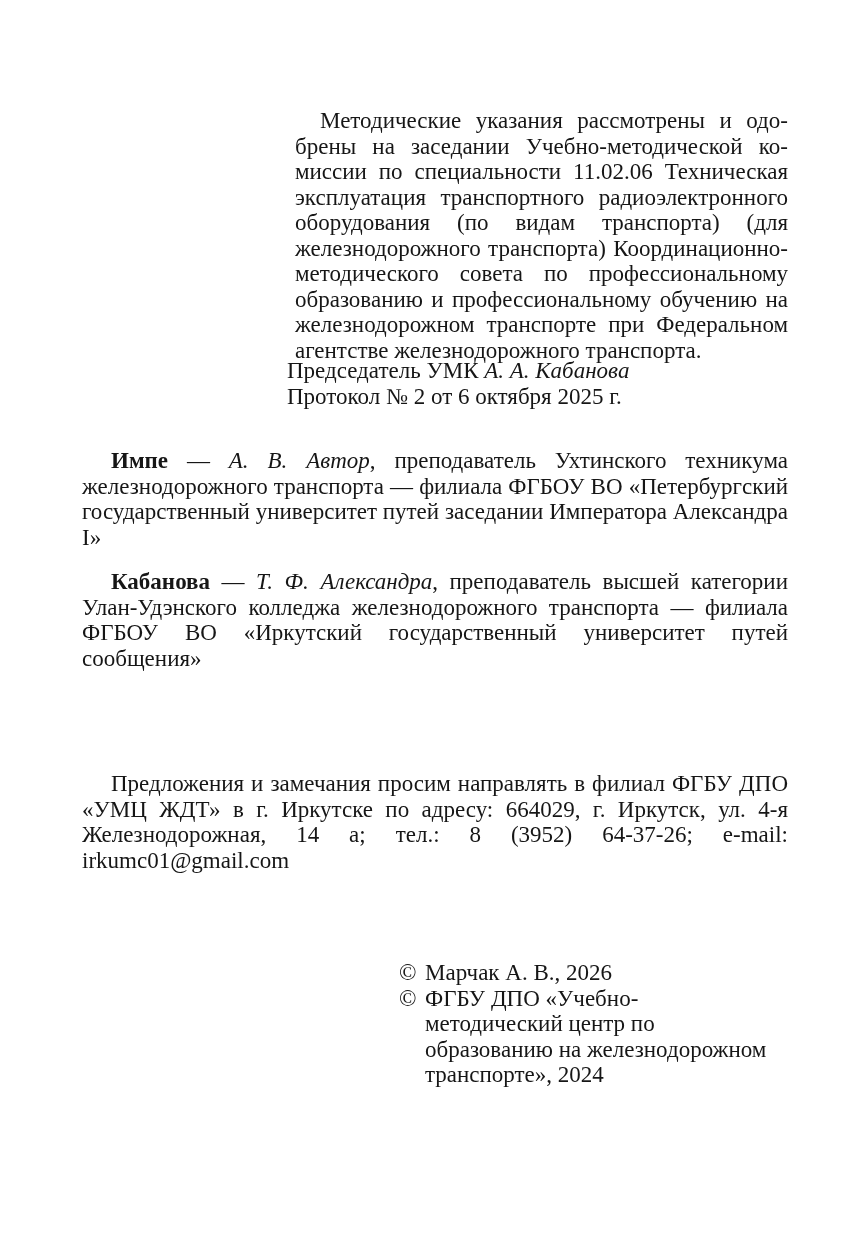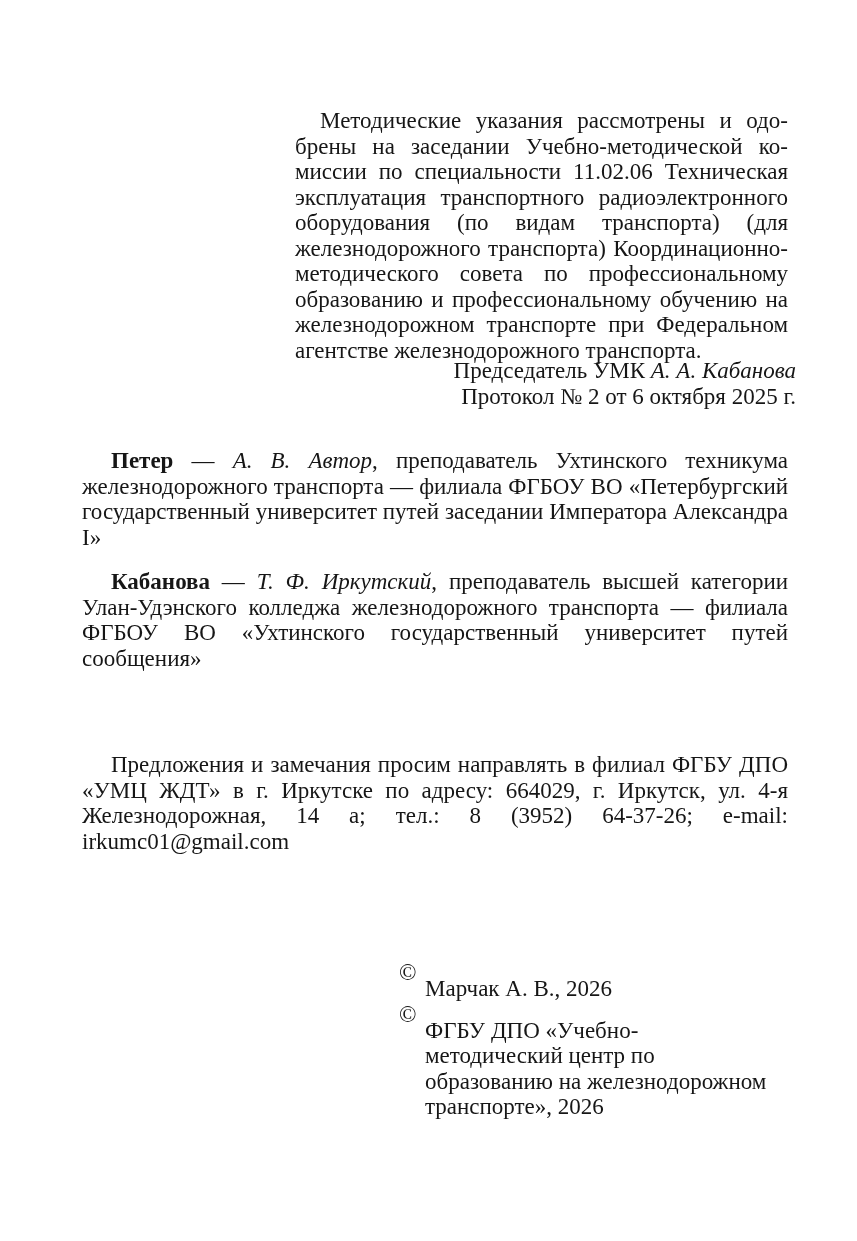--- a/index.html
+++ b/index.html
@@ -29,79 +29,78 @@
   .block-approval p {
     text-align: justify;
     text-indent: 25px;
   }
 
   .block-chair {
     position: absolute;
     left: 287px;
     top: 358px;
     width: 509px;
-    text-align: right;
   }
 
   .block-body {
     position: absolute;
     left: 74px;
     width: 722px;
   }
   .block-body p {
     text-align: justify;
     text-indent: 29px;
   }
   .block-author  { top: 440px; }
   .block-expert  { top: 561px; }
-  .block-contact { top: 744px; }
+  .block-contact { top: 763px; }
 
   .block-copyright {
     position: absolute;
     left: 399px;
     top: 960px;
     width: 390px;
   }
   .cr-entry { display: flex; align-items: flex-start; }
   .cr-sym   { width: 26px; flex: none; }
-  .cr-text  { width: 350px; margin-top: 16px; }
+  .cr-text  { width: 350px; }
 
   b { font-weight: bold; }
   i { font-style: italic; }
 </style>
 </head>
 <body>
 
 <div class="page">
 
   <div class="block-approval">
     <p>Методические указания рассмотрены и одо­брены на заседании Учебно-методической ко­миссии по специальности 11.02.06 Техническая эксплуатация транспортного радиоэлектрон­ного оборудования (по видам транспорта) (для железнодорожного транспорта) Координацион­но-методического совета по профессиональному образованию и профессиональному обучению на железнодорожном транспорте при Федераль­ном агентстве железнодорожного транспорта.</p>
   </div>
 
   <div class="block-chair">
     <div><span>Председатель УМК </span><i>А. А. Кабанова</i></div>
     <div>Протокол № 2 от 6 октября 2025 г.</div>
   </div>
 
   <div class="block-body block-author">
-    <p><b>Петер</b><span> — </span><i>А. В. Автор</i><span>, преподаватель Ухтинского техникума железнодорожного транспорта — филиала ФГБОУ ВО «Петер­бургский государственный университет путей заседании Импе­ратора Александра I»</span></p>
+    <p><b>Импе</b><span> — </span><i>А. В. Автор</i><span>, преподаватель Ухтинского техникума железнодорожного транспорта — филиала ФГБОУ ВО «Петер­бургский государственный университет путей заседании Импе­ратора Александра I»</span></p>
   </div>
 
   <div class="block-body block-expert">
-    <p><b>Кабанова</b><span> — </span><i>Т. Ф. Иркутский</i><span>, преподаватель высшей катего­рии Улан-Удэнского колледжа железнодорожного транспорта — филиала ФГБОУ ВО «Ухтинского государственный университет путей сообщения»</span></p>
+    <p><b>Кабанова</b><span> — </span><i>Т. Ф. Александра</i><span>, преподаватель высшей катего­рии Улан-Удэнского колледжа железнодорожного транспорта — филиала ФГБОУ ВО «Иркутский государственный университет путей сообщения»</span></p>
   </div>
 
   <div class="block-body block-contact">
     <p><span>Предложения и замечания просим направлять в филиал ФГБУ ДПО «УМЦ ЖДТ» в г. Иркутске по адресу: 664029, г. Ир­кутск, ул. 4-я Железнодорожная, 14 а; тел.: 8 (3952) 64-37-26; </span><span>e-mail: </span><span>irkumc01@gmail.com</span></p>
   </div>
 
   <div class="block-copyright">
     <div class="cr-entry">
       <span class="cr-sym">©</span>
       <span class="cr-text">Марчак А. В., 2026</span>
     </div>
     <div class="cr-entry">
       <span class="cr-sym">©</span>
-      <span class="cr-text">ФГБУ ДПО «Учебно-методический центр по образованию на железно­дорожном транспорте», 2026</span>
+      <span class="cr-text">ФГБУ ДПО «Учебно-методический центр по образованию на железно­дорожном транспорте», 2024</span>
     </div>
   </div>
 
 </div>
 
 </body></html>

